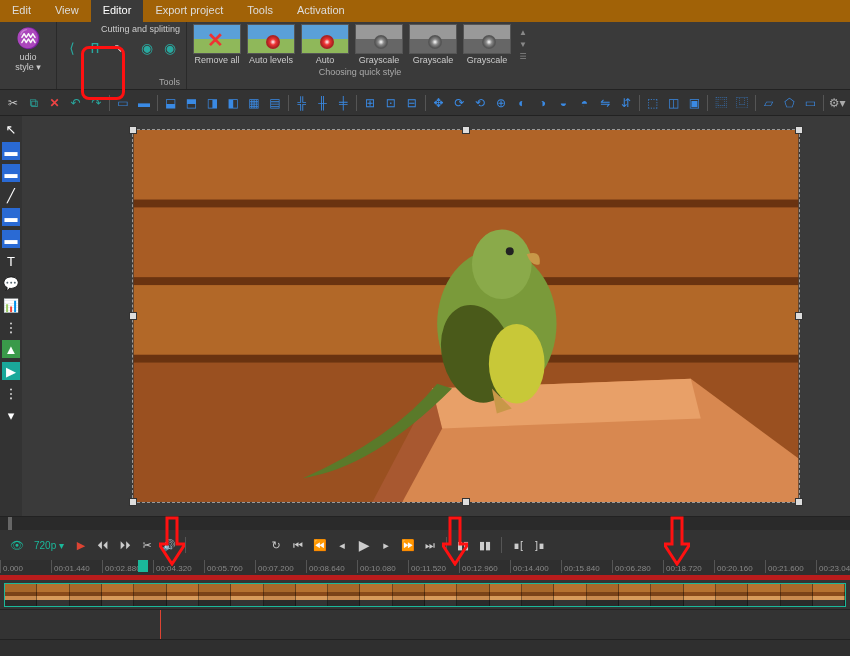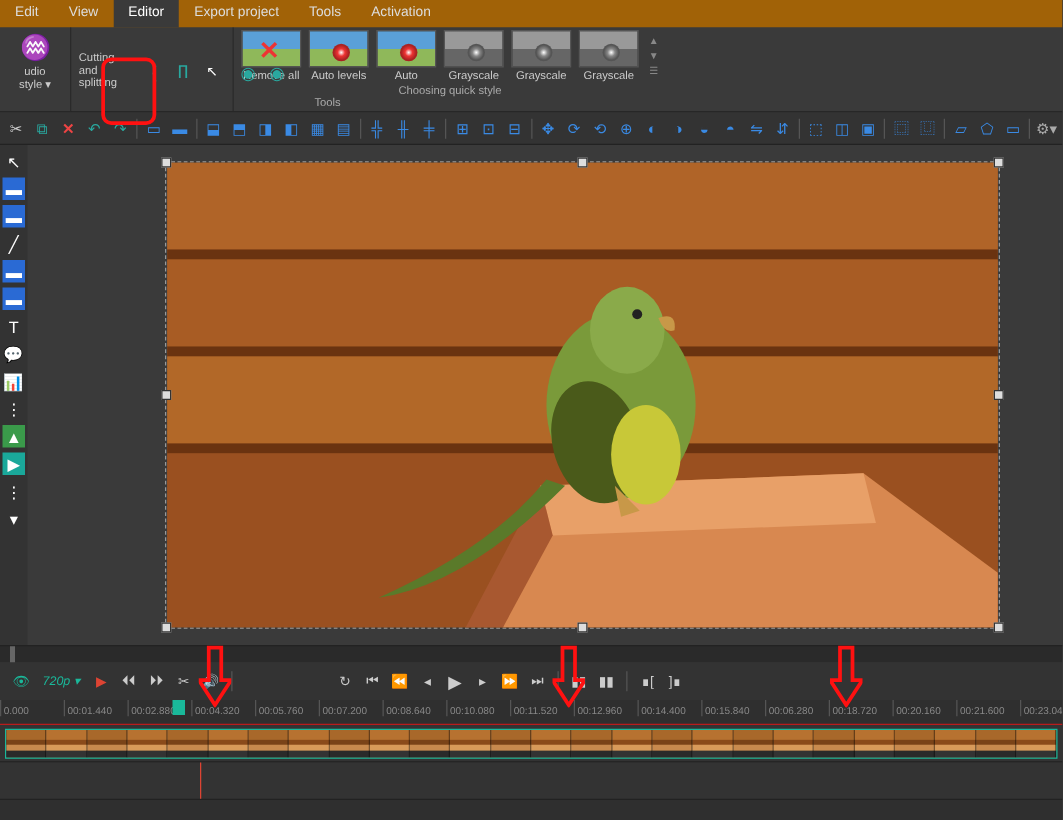--- a/index.html
+++ b/index.html
@@ -10,21 +10,21 @@
   .menubar .item { padding: 4px 12px; cursor: pointer; color: #ddd; }
   .menubar .item.active { background: #3a3a3a; color: #fff; }
   
   
   .ribbon { display: flex; background: #3a3a3a; height: 68px; border-bottom: 1px solid #222; }
   .ribbon-group { display: flex; flex-direction: column; align-items: center; padding: 4px 8px; border-right: 1px solid #2a2a2a; }
   .ribbon-btn-large { display: flex; flex-direction: column; align-items: center; width: 40px; }
   .ribbon-btn-large .icon { width: 24px; height: 24px; margin-bottom: 2px; }
   .ribbon-btn-large span { font-size: 9px; color: #ccc; }
   
-  .ribbon-split-group { display:flex; flex-direction:row; align-items:center; padding:2px 6px; border-right:1px solid #2a2a2a; position:relative;gap:20px; }
+  .ribbon-split-group { display:flex; flex-direction:column; align-items:flex-end; padding:2px 6px; border-right:1px solid #2a2a2a; position:relative; }
   .split-title { font-size:9px; color:#ccc; }
   .split-icons { display:flex; gap:3px; align-items:center; margin-top:4px; }
   .split-icons .sicon { width:20px; height:20px; display:flex; align-items:center; justify-content:center; color:#29a89f; font-size:14px; cursor:pointer; }
   .highlight-box { position:absolute; border:3px solid #f11; border-radius:8px; top:24px; left:24px; width:44px; height:54px; pointer-events:none; }
   
   .quick-style-group { display:flex; flex-direction:column; align-items:center; padding:2px 4px; }
   .style-thumbs { display:flex; gap:2px; }
   .style-thumb { display:flex; flex-direction:column; align-items:center; width:52px; cursor:pointer; }
   .style-thumb .thumb { width:48px; height:30px; background:linear-gradient(to bottom,#5aa0d8 50%,#8fb85a 50%); border:1px solid #555; position:relative; overflow:hidden; }
   .style-thumb .thumb::after { content:""; position:absolute; left:18px; top:10px; width:14px; height:14px; border-radius:50%; background:radial-gradient(circle,#fff 0%,#e33 30%,#a22 60%);}
@@ -57,29 +57,29 @@
   .sh-tm{top:-4px; left:50%; margin-left:-4px;} .sh-bm{bottom:-4px; left:50%; margin-left:-4px;}
   .sh-ml{top:50%; left:-4px; margin-top:-4px;} .sh-mr{top:50%; right:-4px; margin-top:-4px;}
   
   .scroll-h { height:14px; background:#2a2a2a; border-top:1px solid #222;}
   
   
   .playback { display:flex; align-items:center; height:30px; background:#333; gap:4px; padding:0 8px; position:relative;}
   .play-btn { width:18px; height:18px; display:flex; align-items:center; justify-content:center; cursor:pointer; color:#ccc; font-size:11px;}
   .play-btn.teal { color:#1ab89a;}
   .play-btn.red { color:#d43;}
-  .play-dd { display:flex; align-items:flex-start; gap:3px; color:#1ab89a; font-size:10px; cursor:pointer; padding:0 4px;font-style:italic;}
+  .play-dd { display:flex; align-items:flex-start; gap:3px; color:#1ab89a; font-size:10px; cursor:pointer; padding:0 4px;}
   .pbar-sep { width:1px; height:16px; background:#555; margin:0 3px;}
   
   .annot-arrow { position:absolute; pointer-events:none; }
   .annot-arrow svg { display:block; }
   
   
   .timeline { background:#2f2f2f; height:96px; }
-  .time-ruler { display:flex; height:20px; align-items:flex-start; overflow:hidden; border-bottom:1px solid #b91c1c; position:relative;}
+  .time-ruler { display:flex; height:20px; align-items:flex-start; overflow:hidden; border-bottom:5px solid #b91c1c; position:relative;}
   .time-tick { flex:0 0 51px; font-size:8px; color:#888; border-left:1px solid #555; padding-left:2px; padding-top:4px;}
   .playhead { position:absolute; top:0; width:10px; height:12px; background:#1ab89a; }
   
   .track { height:30px; display:flex; align-items:center; gap:1px; padding:2px 4px; border-bottom:1px solid #222; background:#333;}
   .clip-strip { display:flex; flex:1; height:24px; border:1px solid #1ab89a; overflow:hidden;}
   .clip-frame { flex:1; background:linear-gradient(to bottom,#b77230 35%, #8a4a1a 35%, #8a4a1a 55%, #d89a5a 55%, #d89a5a 75%, #333 75%); border-right:1px solid rgba(0,0,0,0.4);}
   .clip-frame:nth-child(odd){background:linear-gradient(to bottom,#a8682a 35%, #7a4318 35%, #7a4318 55%, #c88a4e 55%, #c88a4e 75%, #2a2a2a 75%);}  
   
   .track2 { height:30px; background:#333; position:relative; border-bottom:1px solid #222;}
   .cursor-line { position:absolute; top:0; bottom:0; width:1px; background:#d43; left:160px;}

